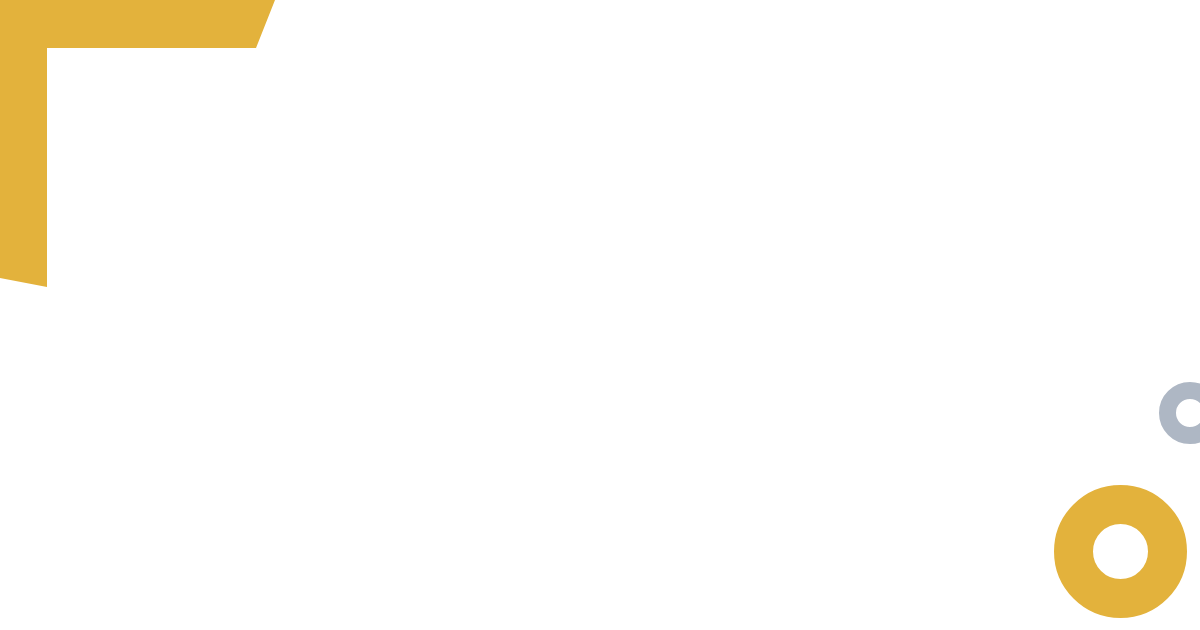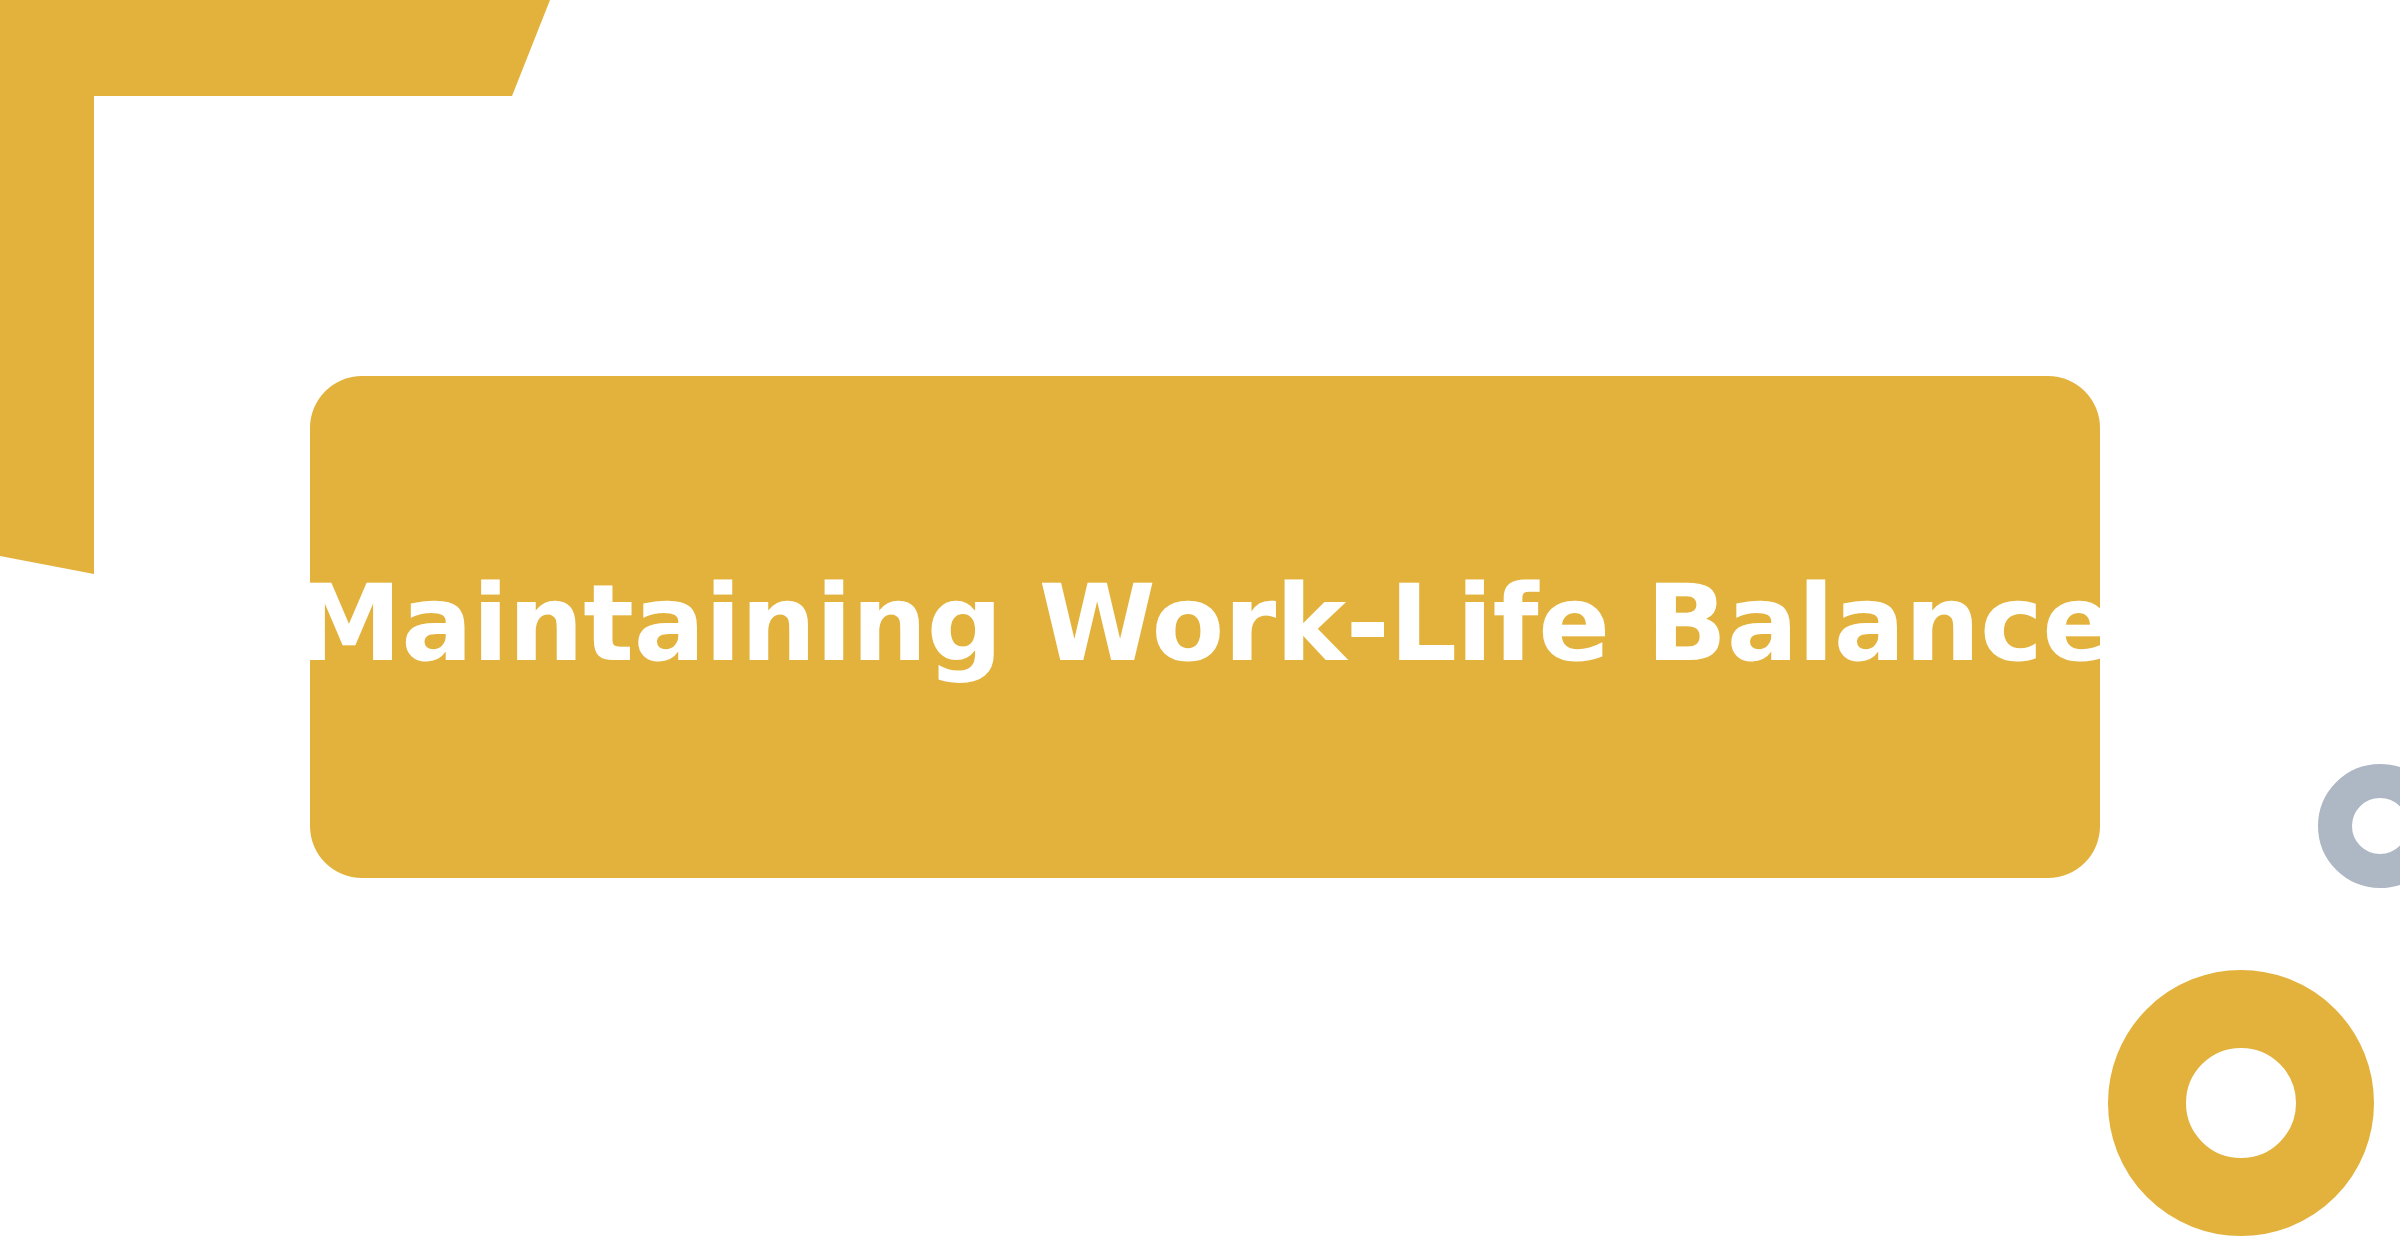--- a/index.html
+++ b/index.html
@@ -84,21 +84,18 @@
 </style>
 </head>
 <body>
 
 <div id="stage">
 
   <svg class="corner-bracket" viewBox="0 0 290 300" xmlns="http://www.w3.org/2000/svg">
     <path d="M0,0 L275,0 L256,48 L47,48 L47,287 L0,278 Z" fill="#E3B23C"></path>
   </svg>
 
-  <div class="title-card">
-    <div class="title-text">Maintaining Work-Life Balance</div>
-  </div>
 
   <div class="ring ring-gray"></div>
 
   <div class="ring ring-yellow"></div>
 
 </div>
 
 </body></html>

